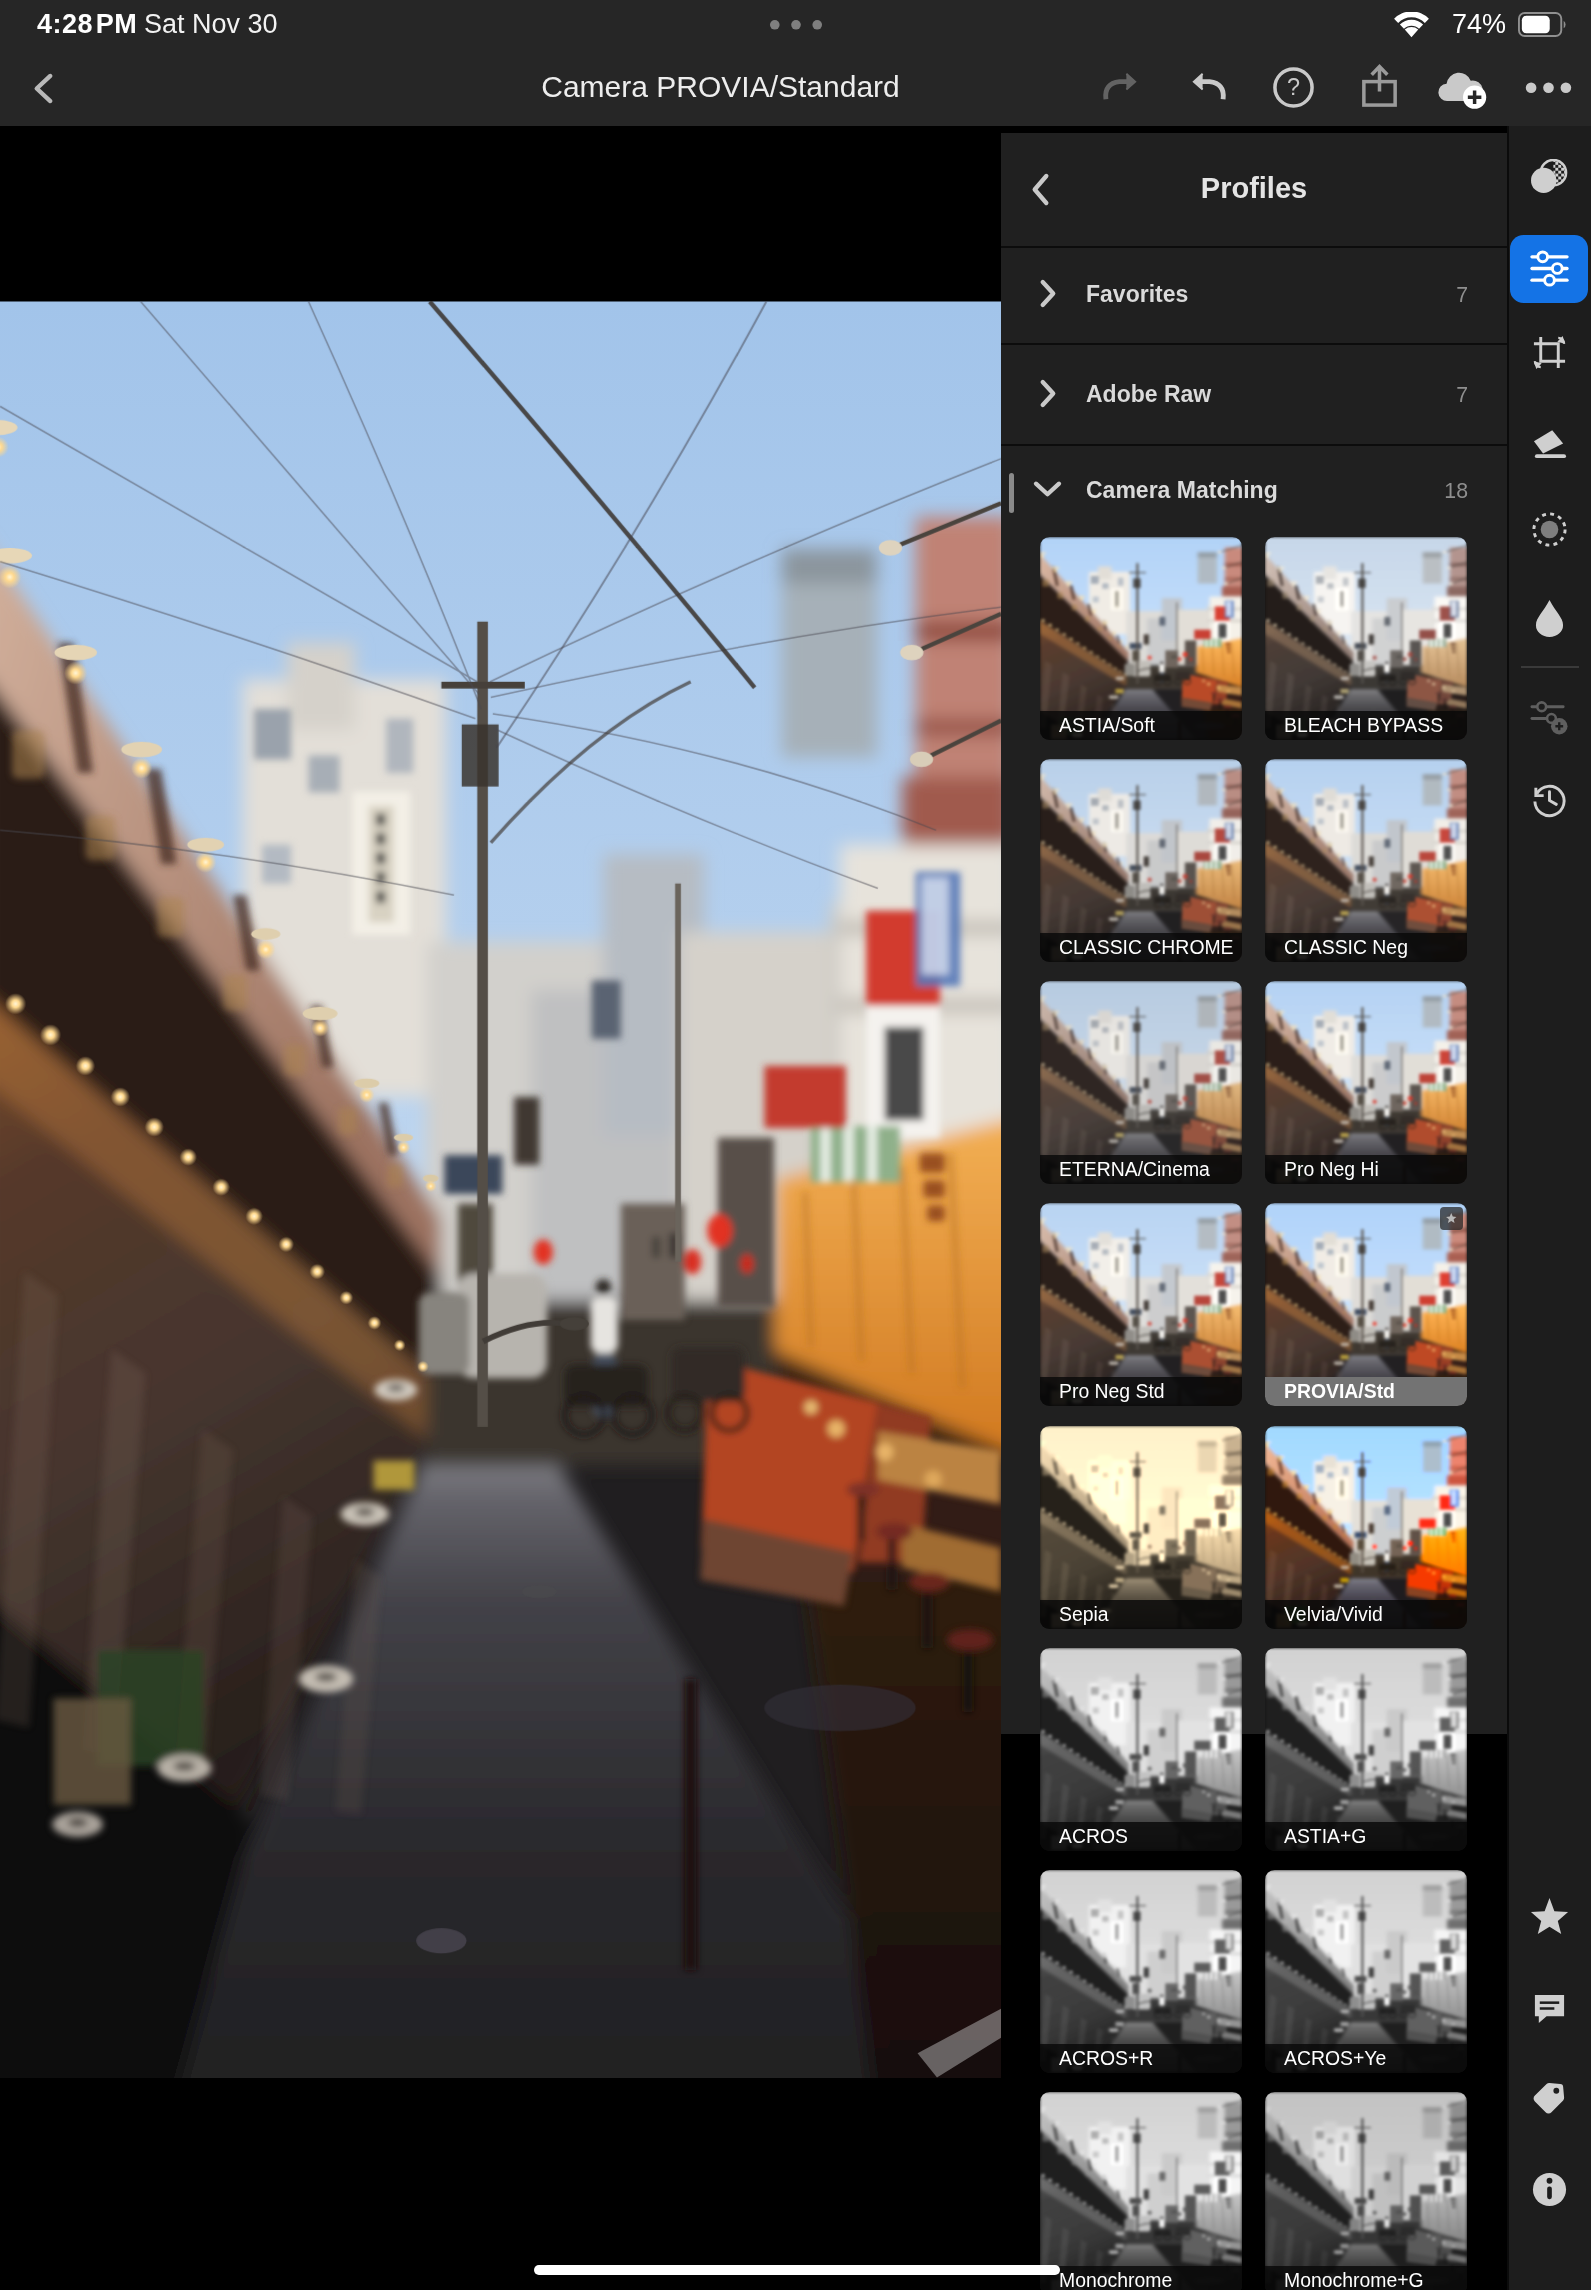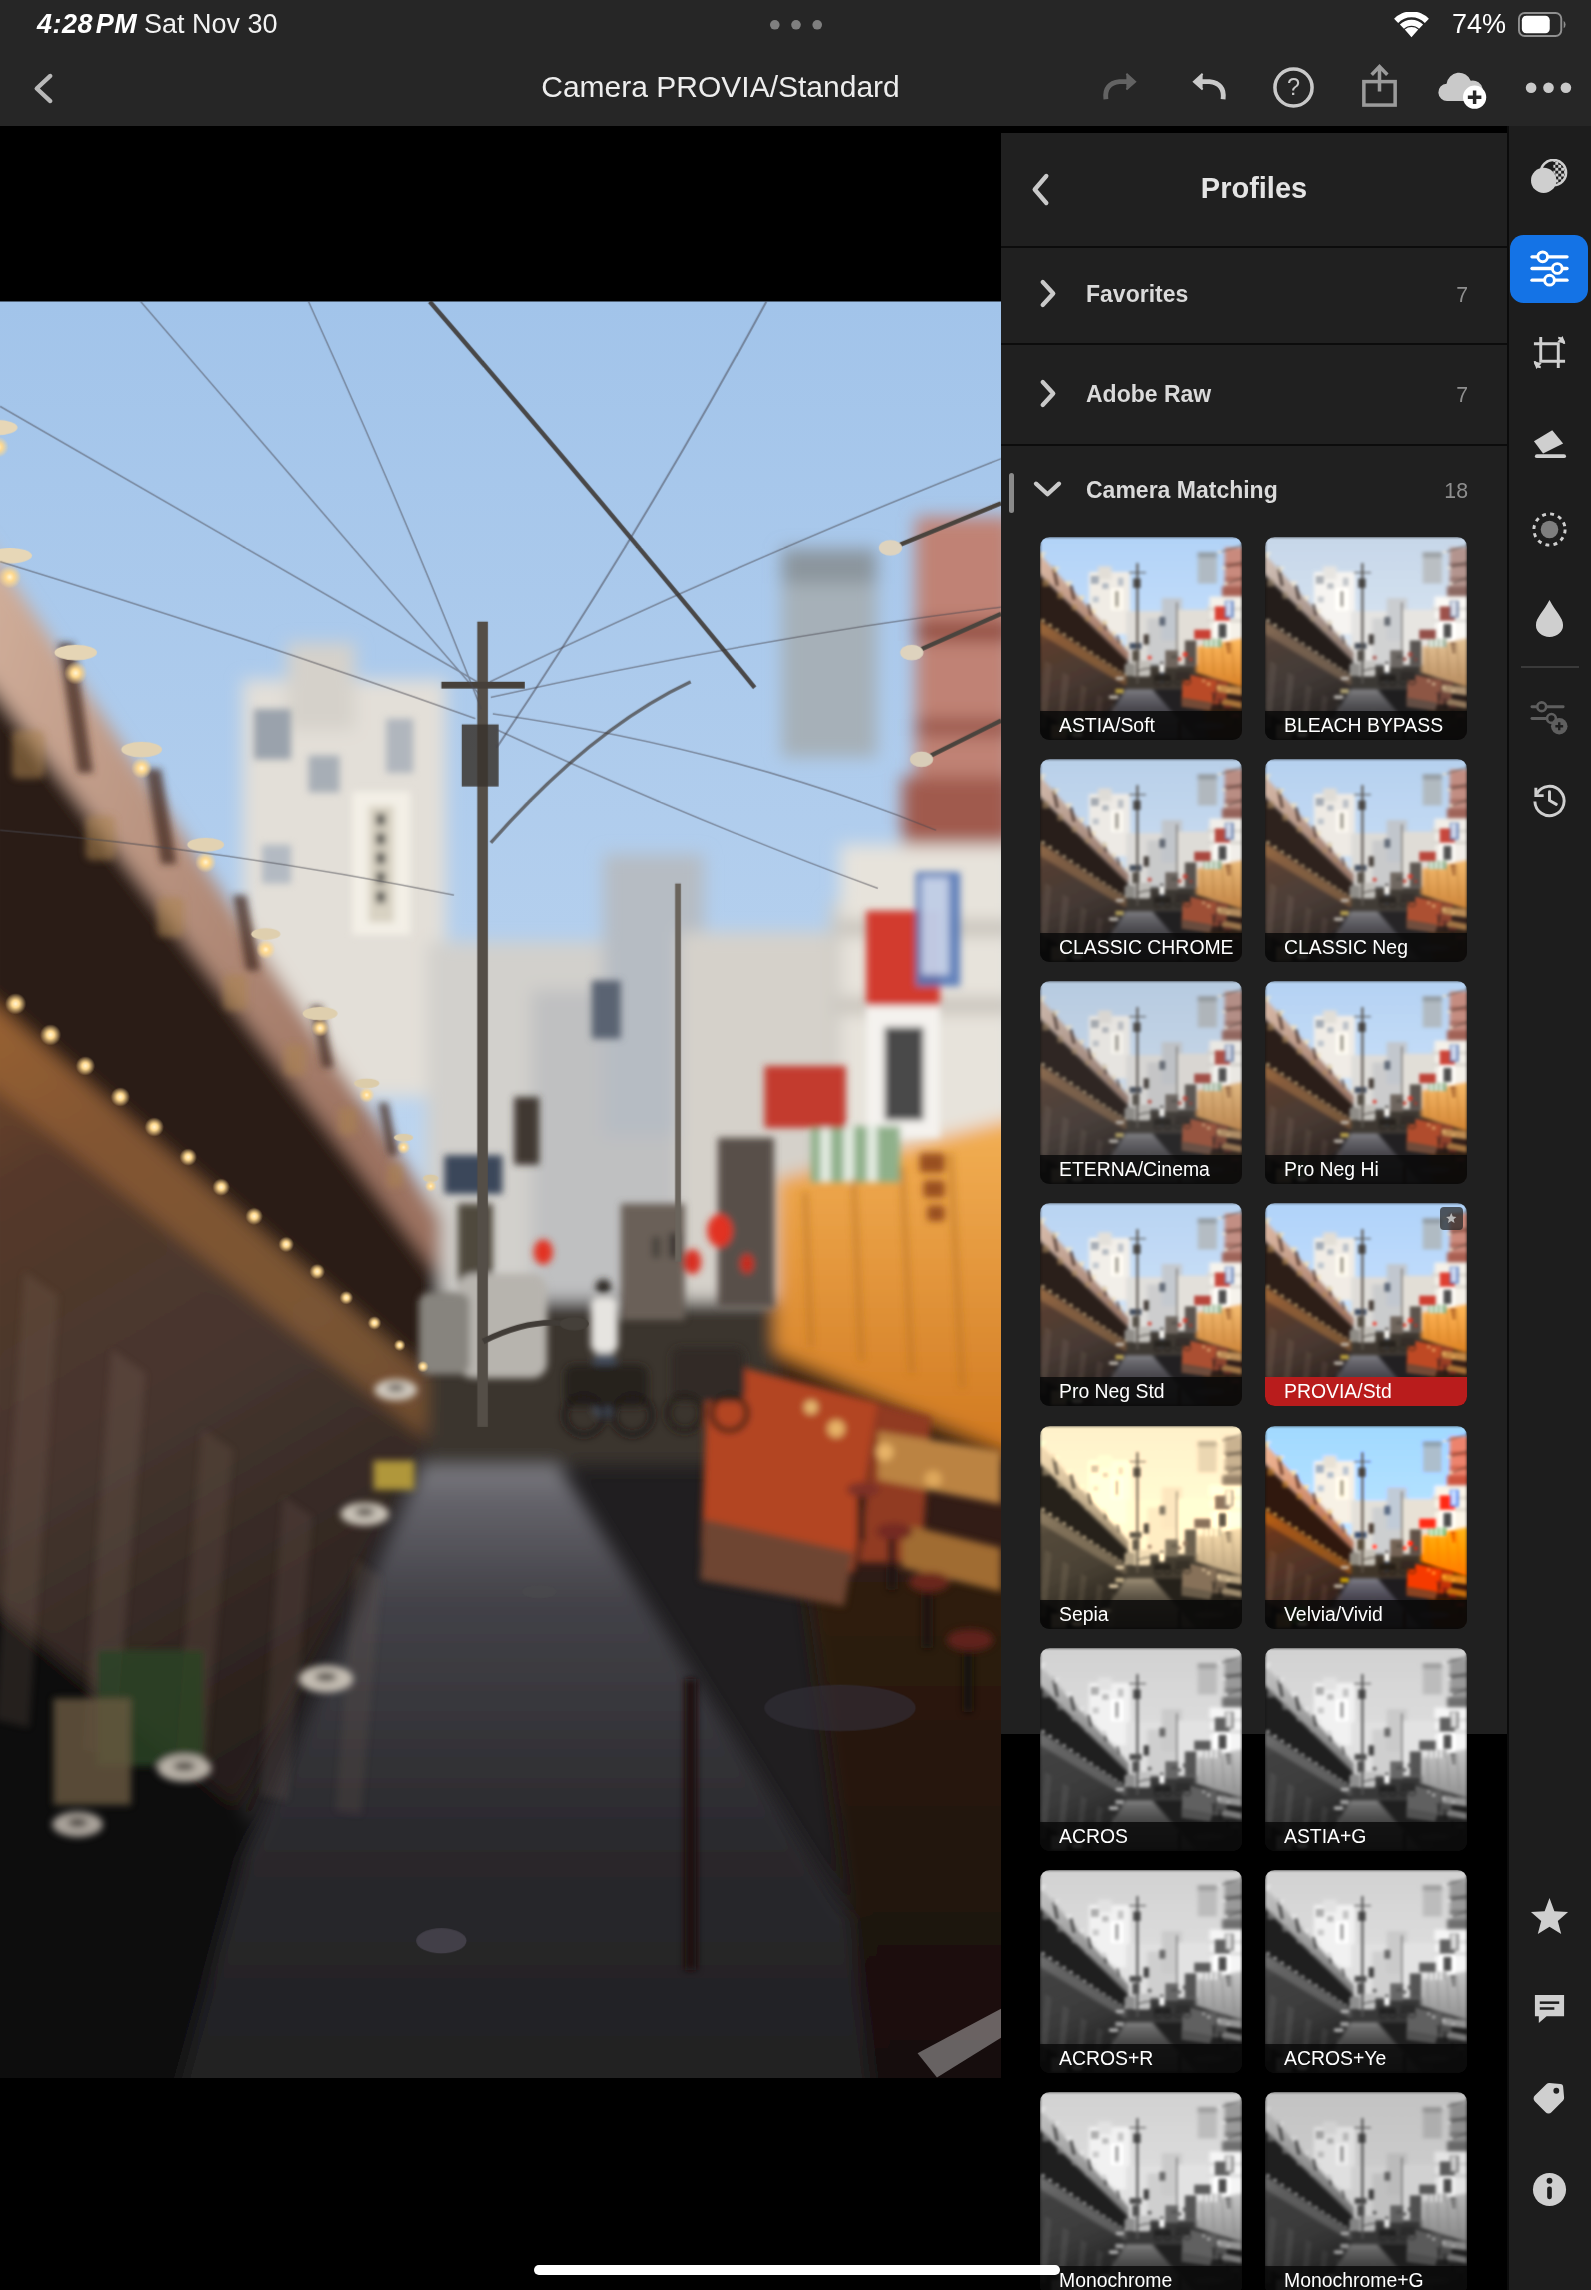--- a/index.html
+++ b/index.html
@@ -3,21 +3,21 @@
 <meta charset="utf-8">
 <style>
   * { margin:0; padding:0; box-sizing:border-box; }
   html,body { width:1591px; height:2290px; background:#000; overflow:hidden;
     font-family:"Liberation Sans", sans-serif; }
   .abs { position:absolute; }
   #stage { position:relative; width:1591px; height:2290px; background:#000; }
 
   
   #topbar { position:absolute; left:0; top:0; width:1591px; height:126px; background:#262626; color:#fff; }
-  #time { position:absolute; left:37px; top:8.7px; font-size:27px; font-weight:700; letter-spacing:0.5px;font-style:italic;}
+  #time { position:absolute; left:37px; top:8.7px; font-size:27px; font-weight:700; letter-spacing:0.5px;}
   #date { position:absolute; left:144px; top:8.7px; font-size:27px; font-weight:400; color:#f2f2f2;}
   #cdots { position:absolute; left:769px; top:19.4px; }
   #battxt { position:absolute; left:1452px; top:8.7px; font-size:27px; font-weight:400;}
   #title { position:absolute; left:0; top:70px; width:1441px; text-align:center; font-size:30px; color:#ededed; }
 
   
   #photo { position:absolute; left:0; top:301px; width:1001px; height:1777px; }
   #homebar { position:absolute; left:534px; top:2265px; width:526px; height:9.7px; border-radius:4.9px; background:#fff; z-index:30; }
 
   
@@ -30,21 +30,21 @@
   .prow .ct { position:absolute; right:39px; top:1.9px; font-size:21.3px; font-weight:400; color:#8f8f8f; }
   .chev { stroke:#c9c9c9; stroke-width:4.5; fill:none; stroke-linecap:round; stroke-linejoin:round; }
   #scrollbar { position:absolute; left:7.8px; top:340px; width:4.9px; height:40px; border-radius:2.9px; background:#8a8a8a; }
 
   .cell { position:absolute; width:202px; height:203px; border-radius:9.7px; overflow:hidden; background:#111; }
   .cell > svg { position:absolute; left:0; top:0; width:202px; height:202px; }
   .badge { display:flex; align-items:center; justify-content:center; }
   .badge svg { width:16.5px; height:16.5px; display:block; }
   .cell .lbl { position:absolute; left:0; bottom:0; width:202px; height:29px; background:rgba(8,8,8,0.82);
       color:#fff; font-size:19.4px; line-height:29px; padding-left:19px; white-space:nowrap; }
-  .cell .lbl.sel { background:#b91c1c; }
+  .cell .lbl.sel { background:#737373;font-weight:bold; }
   .badge { position:absolute; right:3.9px; top:3.9px; width:23px; height:23px; border-radius:3.9px;
       background:rgba(40,40,40,0.75); }
 
   
   .f-astia   { filter: blur(1.5px) brightness(1.06) saturate(0.95); }
   .f-bleach  { filter: blur(1.5px) brightness(1.08) saturate(0.45) contrast(1.03); }
   .f-cchrome { filter: blur(1.5px) brightness(1.05) saturate(0.68); }
   .f-cneg    { filter: blur(1.5px) brightness(1.07) saturate(0.82) contrast(0.96); }
   .f-eterna  { filter: blur(1.5px) brightness(1.06) saturate(0.62) contrast(0.92); }
   .f-pnhi    { filter: blur(1.5px) brightness(1.06) saturate(0.85); }

